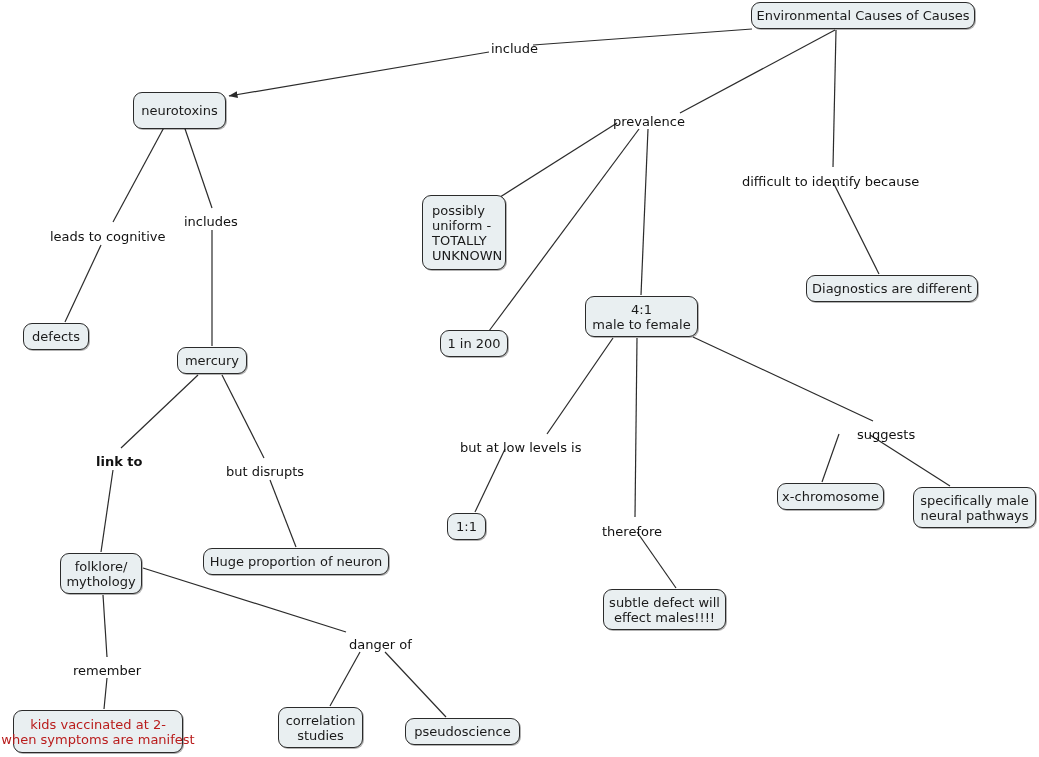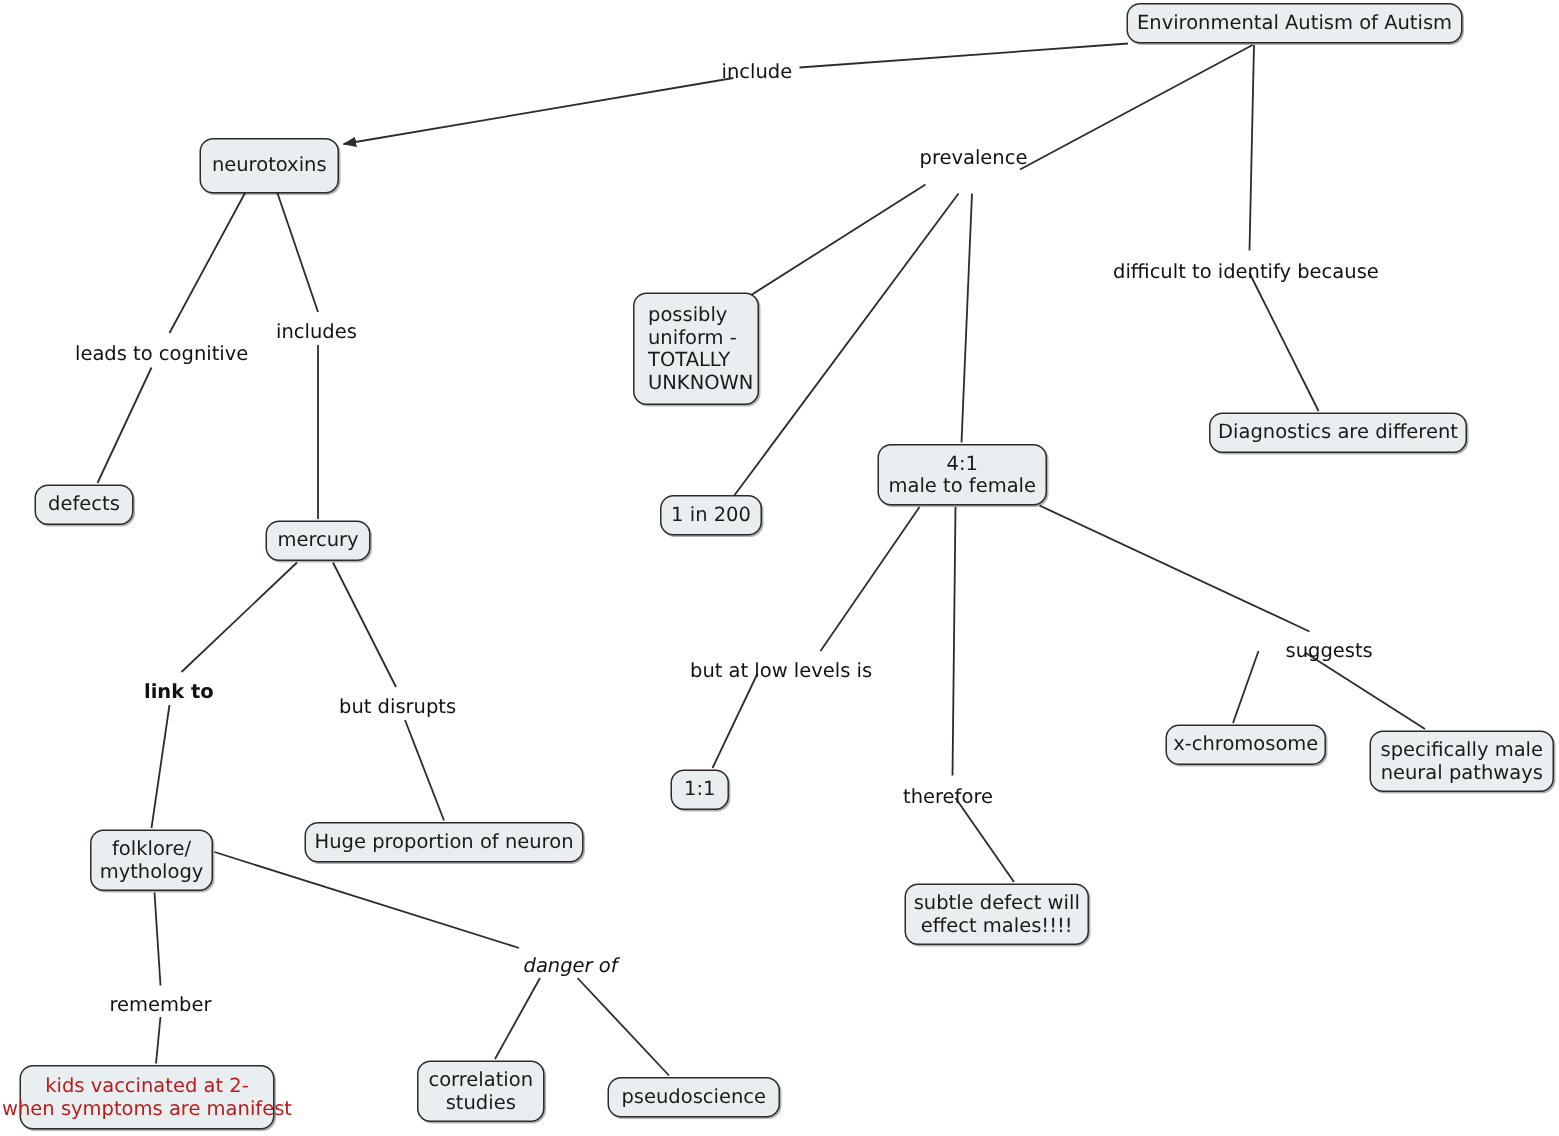--- a/index.html
+++ b/index.html
@@ -90,21 +90,21 @@
         <line x1="270" y1="480" x2="296" y2="547" stroke="#2b2b2b" stroke-width="1.2"></line>
         <line x1="103" y1="595" x2="107" y2="657" stroke="#2b2b2b" stroke-width="1.2"></line>
         <line x1="107" y1="678" x2="104" y2="709" stroke="#2b2b2b" stroke-width="1.2"></line>
         <line x1="143" y1="568" x2="346" y2="632" stroke="#2b2b2b" stroke-width="1.2"></line>
         <line x1="360" y1="652" x2="330" y2="706" stroke="#2b2b2b" stroke-width="1.2"></line>
         <line x1="385" y1="652" x2="446" y2="717" stroke="#2b2b2b" stroke-width="1.2"></line>
       </g>
   </svg>
 
   <div id="nodes-group">
-      <div class="node" style="left: 751px; top: 2px; width: 224px; height: 27px; background: rgb(233, 239, 241); border-color: rgb(43, 43, 43); color: rgb(26, 26, 26);">Environmental Autism of Autism</div>
+      <div class="node" style="left: 751px; top: 2px; width: 224px; height: 27px; background: rgb(233, 239, 241); border-color: rgb(43, 43, 43); color: rgb(26, 26, 26);">Environmental Causes of Causes</div>
       <div class="node" style="left: 133px; top: 92px; width: 93px; height: 37px; background: rgb(233, 239, 241); border-color: rgb(43, 43, 43); color: rgb(26, 26, 26);">neurotoxins</div>
       <div class="node" style="left: 23px; top: 323px; width: 66px; height: 27px; background: rgb(233, 239, 241); border-color: rgb(43, 43, 43); color: rgb(26, 26, 26);">defects</div>
       <div class="node" style="left: 177px; top: 347px; width: 70px; height: 27px; background: rgb(233, 239, 241); border-color: rgb(43, 43, 43); color: rgb(26, 26, 26);">mercury</div>
       <div class="node" style="left: 60px; top: 553px; width: 82px; height: 41px; background: rgb(233, 239, 241); border-color: rgb(43, 43, 43); color: rgb(26, 26, 26);">folklore/
 mythology</div>
       <div class="node" style="left: 13px; top: 710px; width: 170px; height: 43px; background: rgb(233, 239, 241); border-color: rgb(43, 43, 43); color: #b91c1c;">kids vaccinated at 2-
 when symptoms are manifest</div>
       <div class="node" style="left: 278px; top: 707px; width: 85px; height: 41px; background: rgb(233, 239, 241); border-color: rgb(43, 43, 43); color: rgb(26, 26, 26);">correlation
 studies</div>
       <div class="node" style="left: 405px; top: 718px; width: 115px; height: 27px; background: rgb(233, 239, 241); border-color: rgb(43, 43, 43); color: rgb(26, 26, 26);">pseudoscience</div>
@@ -118,27 +118,27 @@
 male to female</div>
       <div class="node" style="left: 447px; top: 513px; width: 39px; height: 27px; background: rgb(233, 239, 241); border-color: rgb(43, 43, 43); color: rgb(26, 26, 26);">1:1</div>
       <div class="node" style="left: 603px; top: 589px; width: 123px; height: 41px; background: rgb(233, 239, 241); border-color: rgb(43, 43, 43); color: rgb(26, 26, 26);">subtle defect will
 effect males!!!!</div>
       <div class="node" style="left: 777px; top: 483px; width: 107px; height: 27px; background: rgb(233, 239, 241); border-color: rgb(43, 43, 43); color: rgb(26, 26, 26);">x-chromosome</div>
       <div class="node" style="left: 913px; top: 487px; width: 123px; height: 41px; background: rgb(233, 239, 241); border-color: rgb(43, 43, 43); color: rgb(26, 26, 26);">specifically male
 neural pathways</div>
       <div class="node" style="left: 806px; top: 275px; width: 172px; height: 27px; background: rgb(233, 239, 241); border-color: rgb(43, 43, 43); color: rgb(26, 26, 26);">Diagnostics are different</div>
     </div>
   <div id="labels-group">
-      <div class="link-label" style="left: 481px; top: 41px;">include</div>
+      <div class="link-label" style="left: 491px; top: 41px;">include</div>
       <div class="link-label" style="left: 50px; top: 229px;">leads to cognitive</div>
       <div class="link-label" style="left: 184px; top: 214px;">includes</div>
       <div class="link-label" style="left: 96px; top: 454px; font-weight: bold;">link to</div>
       <div class="link-label" style="left: 226px; top: 464px;">but disrupts</div>
       <div class="link-label" style="left: 73px; top: 663px;">remember</div>
-      <div class="link-label" style="left: 349px; top: 637px; font-style: italic;">danger of</div>
-      <div class="link-label" style="left: 613px; top: 98px; text-align: center;">prevalence</div>
+      <div class="link-label" style="left: 349px; top: 637px;">danger of</div>
+      <div class="link-label" style="left: 613px; top: 114px; text-align: center;">prevalence</div>
       <div class="link-label" style="left: 460px; top: 440px;">but at low levels is</div>
       <div class="link-label" style="left: 602px; top: 524px;">therefore</div>
       <div class="link-label" style="left: 841px; top: 427px; margin-left: 16px;">suggests</div>
       <div class="link-label" style="left: 742px; top: 174px;">difficult to identify because</div>
     </div>
 
 </div>
 
 </body></html>

